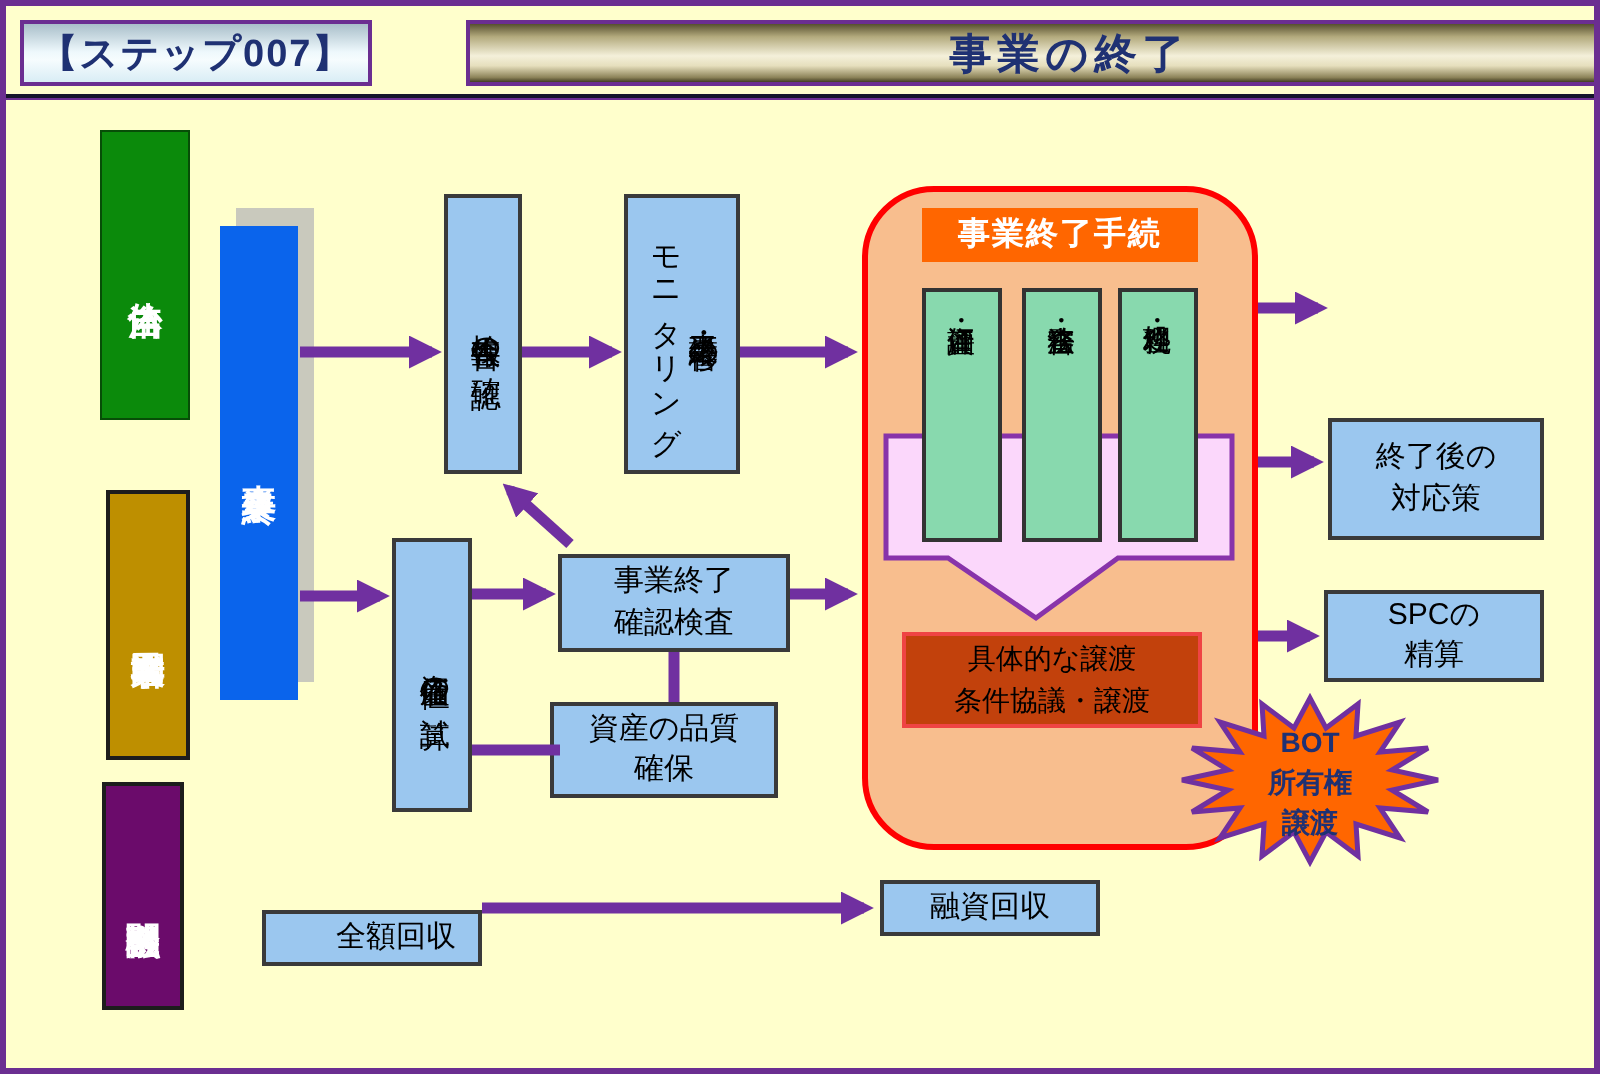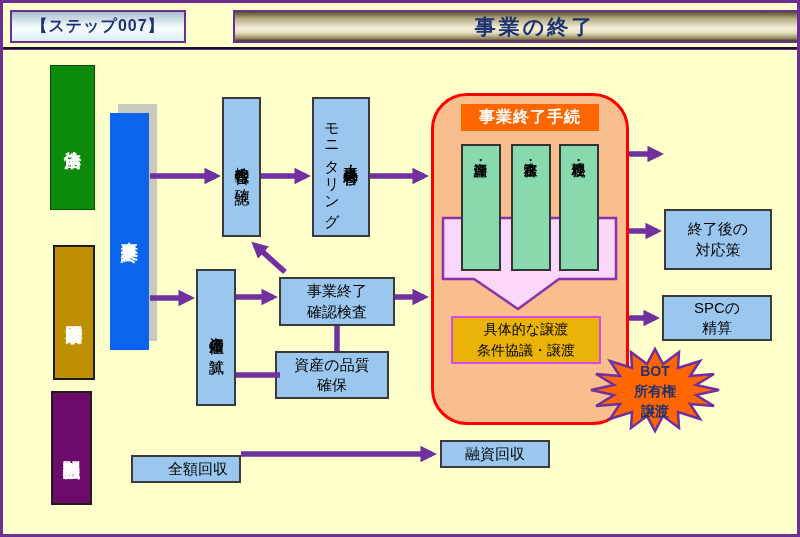--- a/index.html
+++ b/index.html
@@ -8,21 +8,21 @@
     background:#FFFFCC;border:3px solid #6B2E91;overflow:hidden;
     font-family:"Liberation Sans","DejaVu Sans",sans-serif;
   }
   .abs{position:absolute;}
   
   .step-box{
     left:7px;top:7px;width:176px;height:33px;box-sizing:border-box;
     border:2px solid #6B2E91;
     background:linear-gradient(180deg,#a9bfca 0%,#eef8fc 48%,#f6fcfe 62%,#d9edf5 100%);
     display:flex;align-items:center;justify-content:center;
-    color:#1F3173;font-weight:bold;font-size:16px;letter-spacing:1px;
+    color:#1F3173;font-weight:bold;font-size:19px;letter-spacing:1px;
   }
   .title-bar{
     left:189px;top:7px;width:604px;height:33px;box-sizing:border-box;
     border:2px solid #6B2E91;
     background:linear-gradient(180deg,#57502f 0%,#b3aa7d 22%,#f4f0da 55%,#e6dfbd 72%,#8d845a 92%,#423c22 100%);
     display:flex;align-items:center;justify-content:center;
     color:#1F3173;font-weight:bold;font-size:21px;letter-spacing:3px;margin-left:41px;
   }
   .divider{left:0px;top:44px;width:800px;height:3px;background:linear-gradient(180deg,#15152a 60%,#6B2E91 60%);}
   
@@ -72,21 +72,21 @@
   .proc-item{
     box-sizing:border-box;width:40px;height:127px;top:48px;
     background:#88D9AE;border:2px solid #333;
     color:#000;font-size:14px;
     writing-mode:vertical-rl;text-orientation:upright;line-height:1;
     display:flex;justify-content:flex-start;align-items:center;padding-top:6px;
   }
   .pi-0{left:27px;} .pi-1{left:77px;} .pi-2{left:125px;}
   .proc-transfer{
     left:17px;top:220px;width:150px;height:48px;box-sizing:border-box;
-    background:#eab308;border:2px solid #d946ef;
+    background:#c2410c;border:2px solid #ef4444;
     display:flex;align-items:center;justify-content:center;text-align:center;
     color:#000;font-size:14px;white-space:pre-line;line-height:1.5;
   }
   .pink-arrow-svg{left:0;top:0;width:198px;height:280px;}
   
   .star-svg{left:580px;top:340px;width:145px;height:95px;}
   .star-text{
     left:600px;top:354px;width:104px;height:68px;
     display:flex;align-items:center;justify-content:center;text-align:center;
     color:#1F3173;font-weight:bold;font-size:14px;white-space:pre-line;line-height:1.45;

